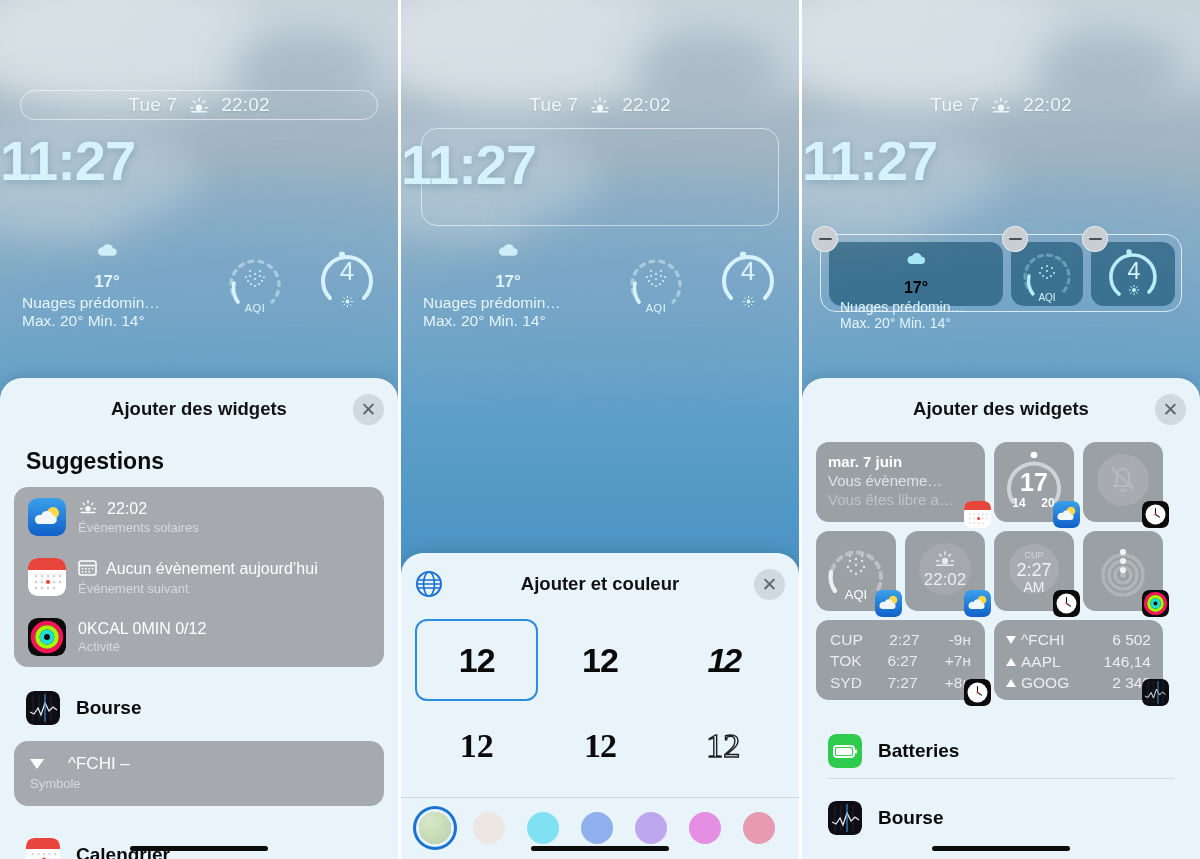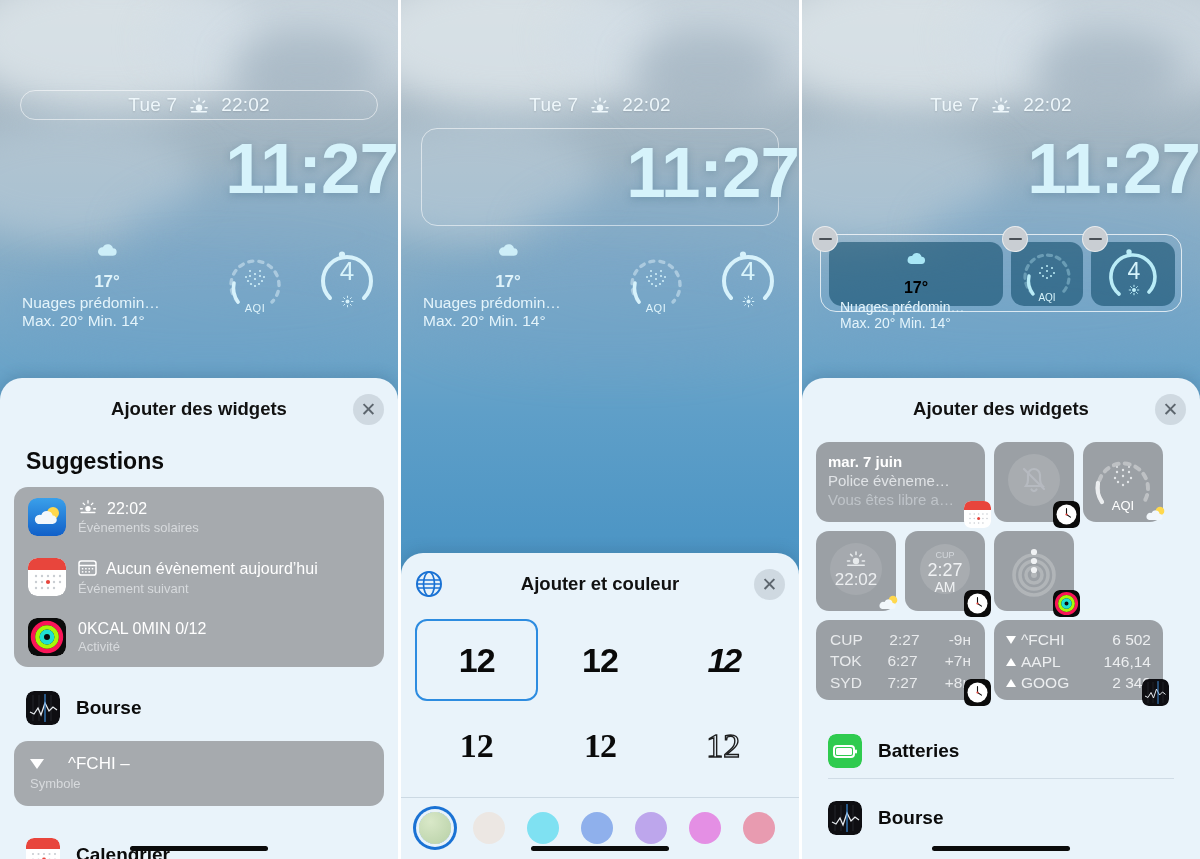--- a/index.html
+++ b/index.html
@@ -47,22 +47,22 @@
     position:absolute; left:20px; top:90px; width:358px; height:30px;
     border:1px solid rgba(255,255,255,.55); border-radius:15px;
     display:flex; align-items:center; justify-content:center; gap:11px;
     color:#eef7fb; font-size:19px; letter-spacing:.2px;
     text-shadow: 0 1px 2px rgba(0,0,0,.12);
   }
   .datepill.noborder { border:none; }
   .sunicon { display:inline-block; width:22px; height:18px; }
 
   .bigclock {
-    position:absolute; left:0; right:0; text-align:right;
-    font-size:71px; font-weight:600; letter-spacing:-1px;
+    position:absolute; left:0; right:0; text-align:left;
+    font-size:56px; font-weight:600; letter-spacing:-1px;
     color:#d6f3fb;
     text-shadow: 0 2px 8px rgba(40,90,120,.28);
     font-family:"Liberation Sans", sans-serif;
   }
 
   .clockbox {
     position:absolute; left:20px; width:358px; height:98px;
     border:1.5px solid rgba(255,255,255,.55); border-radius:16px;
   }
 
@@ -619,21 +619,21 @@
       <div class="sheet-head">
         <div class="sheet-title">Ajouter des widgets</div>
         <div class="closebtn">✕</div>
       </div>
 
       <div class="gal">
 
         <div class="gtile wide">
           <div class="gcal">
             <div class="l1">mar. 7 juin</div>
-            <div class="l2">Police évèneme…</div>
+            <div class="l2">Vous évèneme…</div>
             <div class="l3">Vous êtes libre a…</div>
           </div>
           <div class="gbadge">
             <svg viewBox="0 0 27 27" width="27" height="27">
                 <rect width="27" height="27" rx="6" fill="#fff"></rect>
                 <path d="M0 6a6 6 0 0 1 6-6h15a6 6 0 0 1 6 6v3H0z" fill="#e8453c"></path>
                 <g fill="#c9cdd2">
                   <circle cx="6" cy="13" r=".8"></circle>
                   <circle cx="10.3" cy="13" r=".8"></circle>
                   <circle cx="14.6" cy="13" r=".8"></circle>
@@ -646,20 +646,42 @@
                   <circle cx="6" cy="22" r=".8"></circle>
                   <circle cx="10.3" cy="22" r=".8"></circle>
                   <circle cx="14.6" cy="22" r=".8"></circle>
                   <circle cx="18.9" cy="22" r=".8"></circle>
                 </g>
                 <circle cx="14.6" cy="17.5" r="1.5" fill="#e8453c"></circle>
               </svg>
           </div>
         </div>
 
+        <div class="gtile sm">
+          <svg viewBox="0 0 80 80" width="80" height="80">
+            <path d="M19 60 A25 25 0 1 1 61 60" fill="none" stroke="#cfd3d7" stroke-width="4" stroke-linecap="round"></path>
+            <circle cx="40" cy="13" r="3.3" fill="#fff"></circle>
+            <text x="40" y="49" fill="#fff" font-size="25" font-weight="700" text-anchor="middle" font-family="Liberation Sans, sans-serif">17</text>
+            <text x="25" y="65" fill="#fff" font-size="12" font-weight="700" text-anchor="middle" font-family="Liberation Sans, sans-serif">14</text>
+            <text x="54" y="65" fill="#fff" font-size="12" font-weight="700" text-anchor="middle" font-family="Liberation Sans, sans-serif">20</text>
+          </svg>
+          <div class="gbadge">
+            <svg viewBox="0 0 27 27" width="27" height="27">
+                <defs>
+                  <linearGradient id="wg2" x1="0" y1="0" x2="0" y2="1">
+                    <stop offset="0" stop-color="#3aa0ea"></stop>
+                    <stop offset="1" stop-color="#1160c9"></stop>
+                  </linearGradient>
+                </defs>
+                <rect width="27" height="27" rx="6" fill="url(#wg2)"></rect>
+                <circle cx="18" cy="10" r="4.3" fill="#ffd84d"></circle>
+                <path d="M7 19h10.5a3 3 0 0 0 .2-6A4.3 4.3 0 0 0 9.5 12 3.3 3.3 0 0 0 7 19z" fill="#f2f7fb"></path>
+              </svg>
+          </div>
+        </div>
 
         <div class="gtile sm">
           <svg viewBox="0 0 80 80" width="80" height="80">
               <circle cx="40" cy="38" r="26" fill="rgba(255,255,255,.13)"></circle>
             <g fill="none" stroke="#b6bac0" stroke-width="2.2" stroke-linecap="round">
               <path d="M32 44h16.5a10 10 0 0 1-2.5-6.5V33a6 6 0 0 0-12 0v4.5A10 10 0 0 1 32 44z"></path>
               <path d="M37.5 47.5a2.8 2.8 0 0 0 5 0"></path>
               <path d="M30 27l20 20"></path>
             </g>
           </svg>

